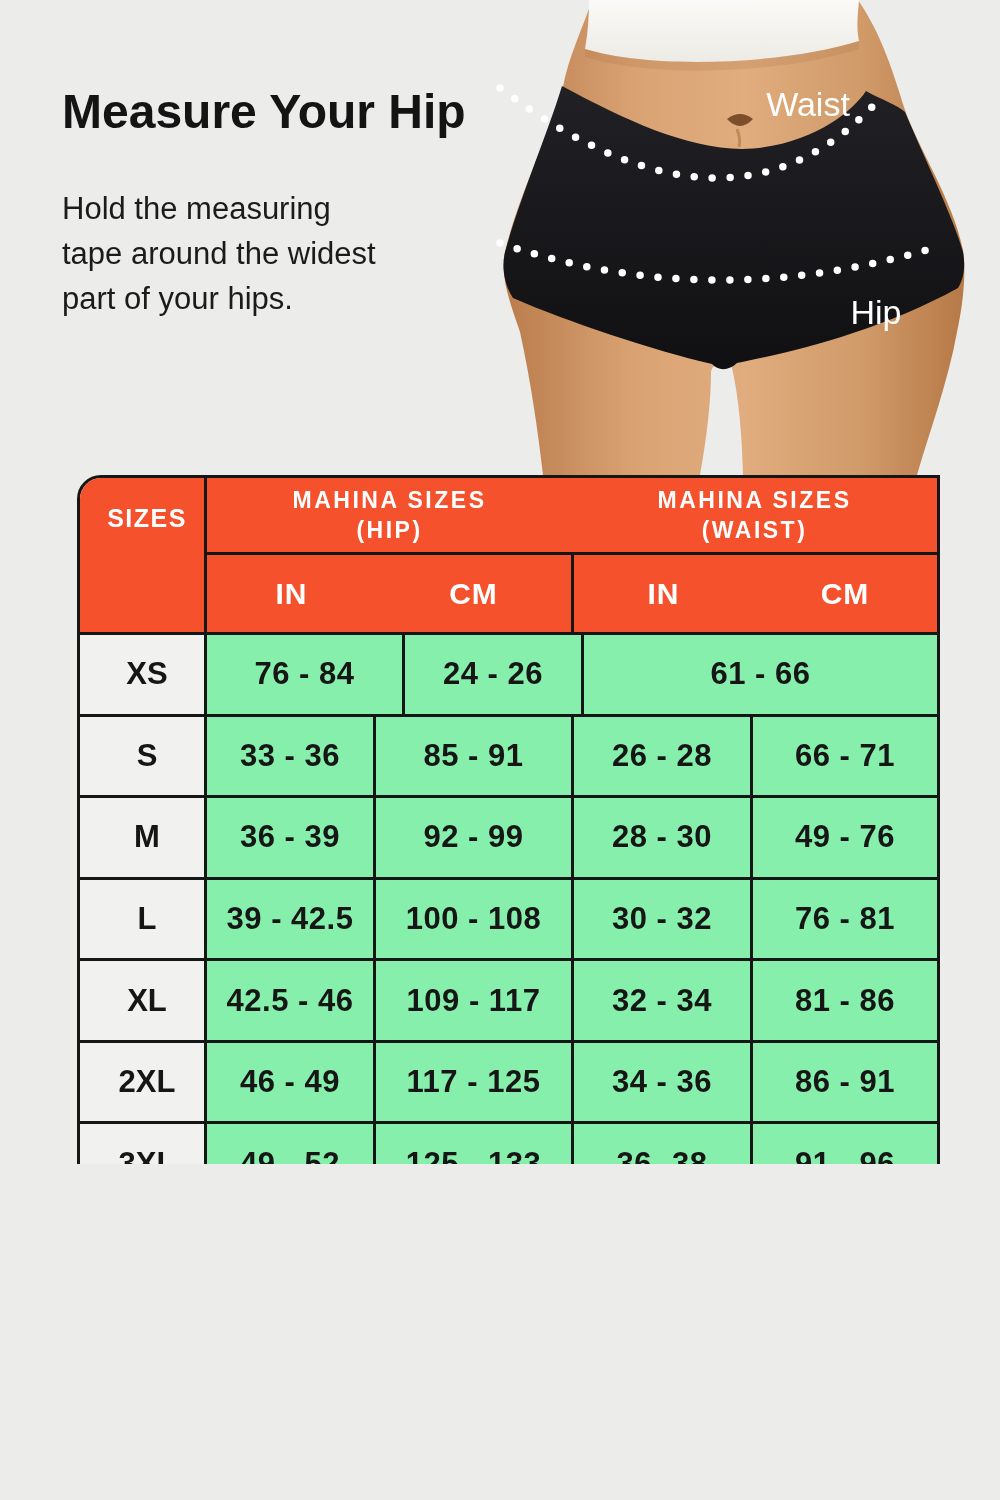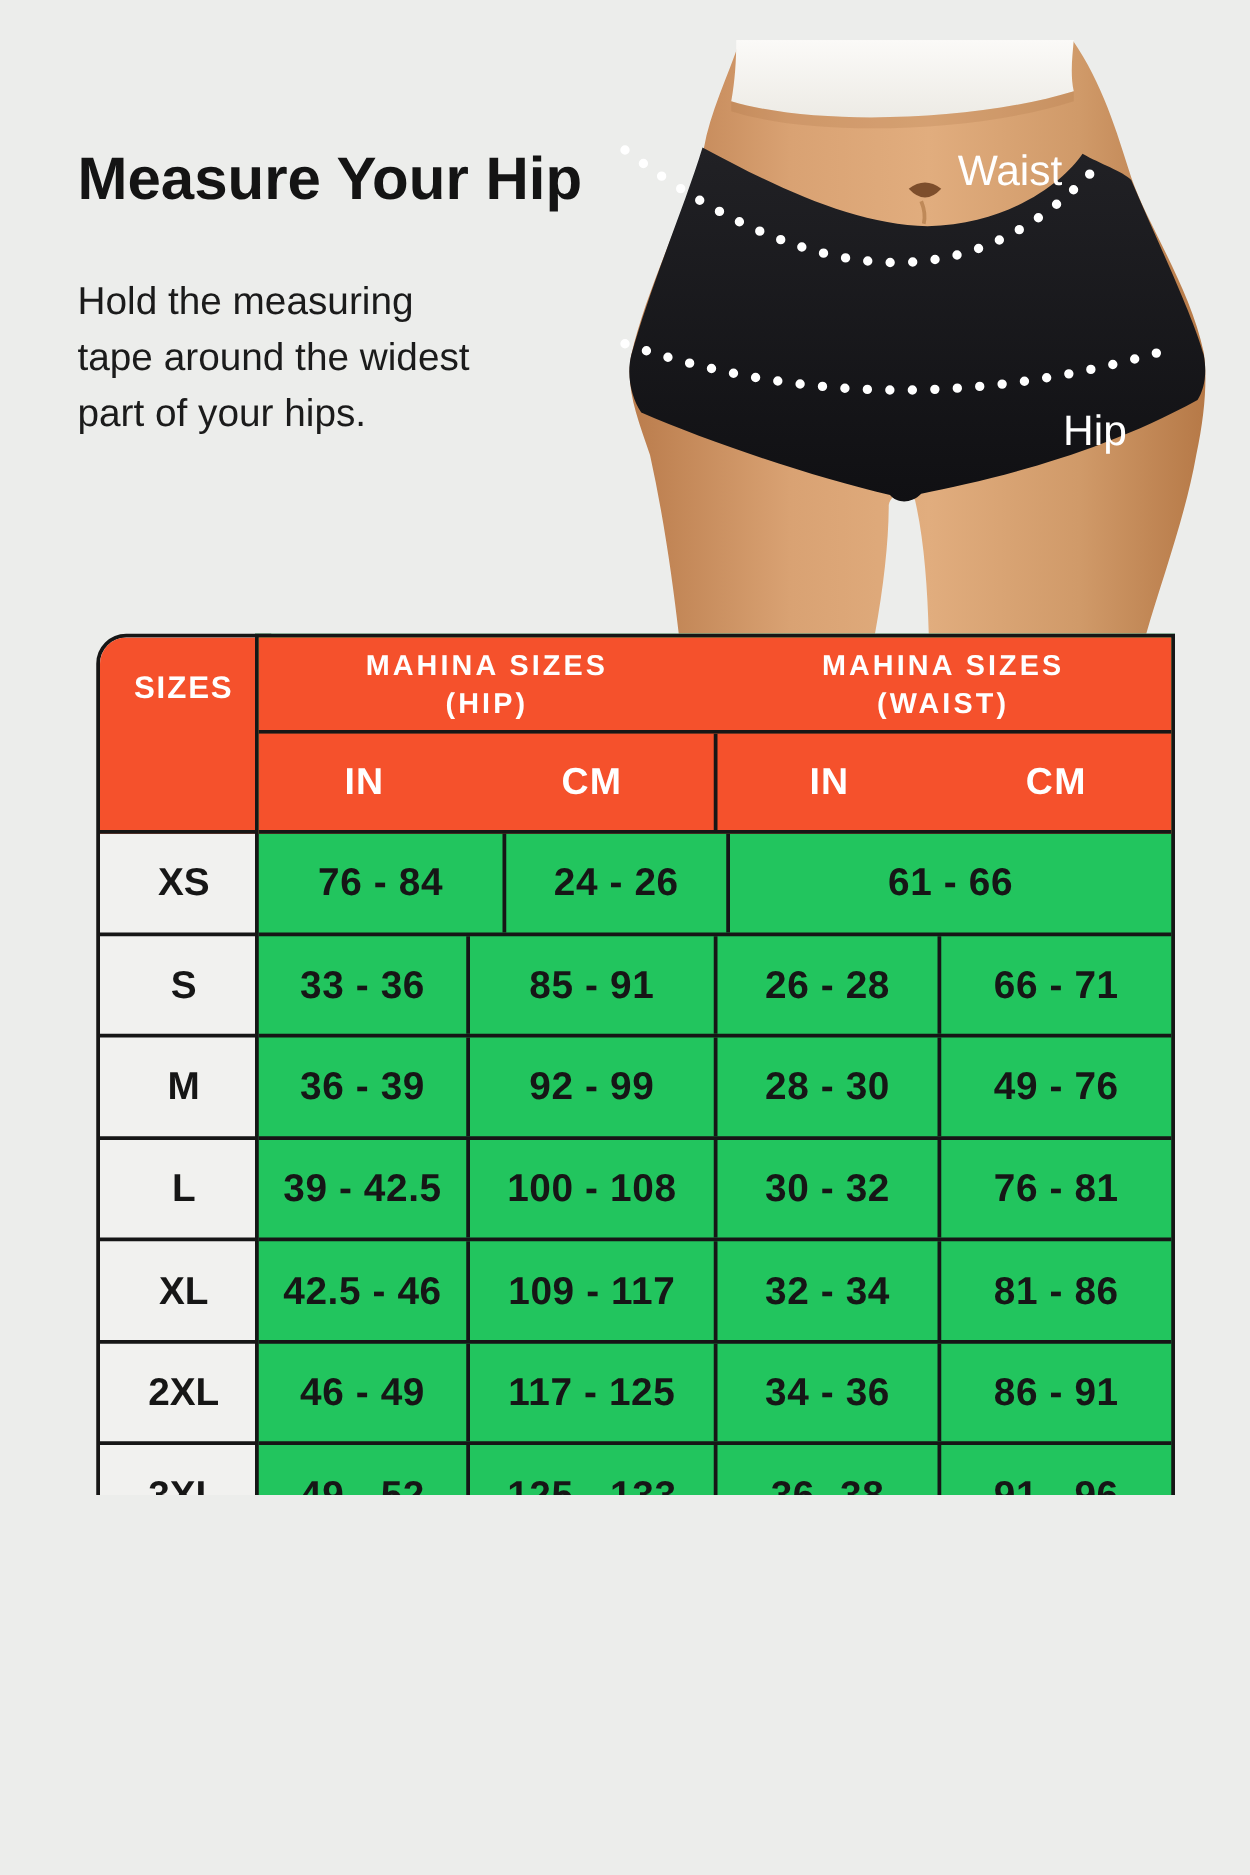--- a/index.html
+++ b/index.html
@@ -1,38 +1,38 @@
 <!DOCTYPE html>
 <html><head>
 <meta charset="utf-8">
 <style>
   html,body{margin:0;padding:0;}
   body{font-family:"Liberation Sans",sans-serif;background:#ecedeb;}
-  .canvas{position:relative;width:1000px;height:1164px;background:#ecedeb;overflow:hidden;color:#1a1a1a;margin-top:32px;}
+  .canvas{position:relative;width:1000px;height:1164px;background:#ecedeb;overflow:hidden;color:#1a1a1a;}
 
   .page-title{position:absolute;left:62px;top:84px;font-size:48px;font-weight:700;color:#141414;white-space:nowrap;}
   .desc{position:absolute;left:62px;top:186px;font-size:31px;line-height:45px;font-weight:400;color:#1b1b1b;}
   .section-title{position:absolute;left:57px;top:371px;font-size:49px;font-weight:700;letter-spacing:6px;color:#141414;white-space:nowrap;}
 
   .figure{position:absolute;left:480px;top:0;width:520px;height:475px;}
   .figure text{font-family:"Liberation Sans",sans-serif;}
 
   
   .sizes-col{position:absolute;left:77px;top:475px;width:140px;height:731px;border:3px solid #161616;
     border-radius:24px 0 0 24px;box-sizing:border-box;display:flex;flex-direction:column;background:#f1f1ef;overflow:hidden;}
   .sizes-head{flex:0 0 157px;background:#f5512c;border-bottom:3px solid #161616;box-sizing:border-box;
     display:flex;justify-content:center;align-items:flex-start;padding-top:26px;
     color:#fff;font-size:25px;font-weight:700;letter-spacing:1.5px;}
   .size-cell{flex:1;display:flex;align-items:center;justify-content:center;
     font-size:31px;font-weight:700;border-bottom:3px solid #161616;box-sizing:border-box;color:#161616;}
   .size-cell.last{border-bottom:none;}
 
   
   .data-table{position:absolute;left:204px;top:475px;width:736px;height:731px;border:3px solid #161616;
-    box-sizing:border-box;display:flex;flex-direction:column;background:#22c55e;}
+    box-sizing:border-box;display:flex;flex-direction:column;background:#86efac;}
   .group-row{flex:0 0 77px;background:#f5512c;border-bottom:3px solid #161616;box-sizing:border-box;display:flex;}
   .group-cell{flex:1;display:flex;flex-direction:column;align-items:center;justify-content:center;
     color:#fff;font-size:23px;font-weight:700;letter-spacing:2.5px;line-height:30px;text-align:center;}
   .unit-row{flex:0 0 80px;background:#f5512c;border-bottom:3px solid #161616;box-sizing:border-box;display:flex;}
   .unit-cell{display:flex;align-items:center;justify-content:center;color:#fff;
     font-size:30px;font-weight:700;letter-spacing:1px;box-sizing:border-box;}
   .t-row{flex:1;display:flex;border-bottom:3px solid #161616;box-sizing:border-box;}
   .t-row.last{border-bottom:none;}
   .t-cell{display:flex;align-items:center;justify-content:center;font-size:31px;font-weight:700;
     letter-spacing:0.5px;box-sizing:border-box;color:#161616;}

